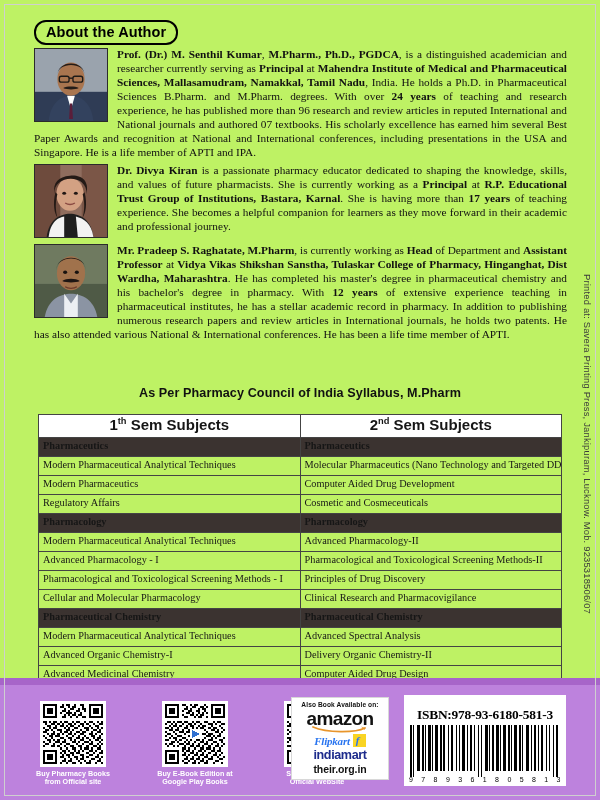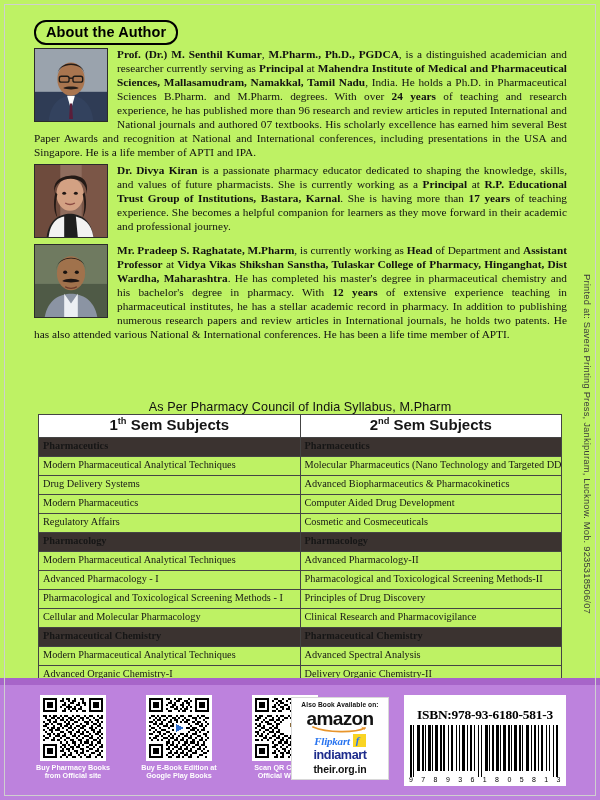--- a/index.html
+++ b/index.html
@@ -72,24 +72,24 @@
     background:#b9b9b9;
   }
   .photo svg{display:block;width:100%;height:100%;}
   .clearfix::after{content:"";display:block;clear:both;}
   b, strong{font-weight:bold;}
 
   
   .syllabus-title{
     position:absolute;
     left:0; right:0;
-    top:400px;
+    top:386px;
     text-align:center;
     font-family:"Liberation Sans", sans-serif;
-    font-weight:normal;
+    font-weight:bold;
     font-size:12.6px;
     color:#111;
     letter-spacing:0.1px;
   }
   table.syllabus{
     position:absolute;
     left:38px;
     top:414px;
     width:524px;
     border-collapse:collapse;
@@ -149,23 +149,23 @@
   }
   .footer-inner{
     position:absolute;
     left:0; top:7px;
     width:600px;
     height:115px;
   }
   .qr-group{
     position:absolute;
     left:34px;
-    top:10px;
+    top:16px;
     display:flex;
-    gap:28px;
+    gap:44px;
   }
   .qr-item{ width:78px; text-align:center; }
   .qr-box{
     width:66px; height:66px;
     margin:0 auto;
     background:#fff;
     padding:3px;
     box-sizing:border-box;
   }
   .qr-box svg{display:block;width:100%;height:100%;}
@@ -396,24 +396,20 @@
       </tr>
     </thead>
     <tbody>
         <tr>
           <td class="section">Pharmaceutics</td>
           <td class="section">Pharmaceutics</td>
         </tr>
         <tr>
           <td>Modern Pharmaceutical Analytical Techniques</td>
           <td>Molecular Pharmaceutics (Nano Technology and Targeted DDS (NTDS))</td>
-        </tr>
-        <tr>
-          <td>Drug Delivery Systems</td>
-          <td>Advanced Biopharmaceutics &amp; Pharmacokinetics</td>
         </tr>
         <tr>
           <td>Modern Pharmaceutics</td>
           <td>Computer Aided Drug Development</td>
         </tr>
         <tr>
           <td>Regulatory Affairs</td>
           <td>Cosmetic and Cosmeceuticals</td>
         </tr>
         <tr>

